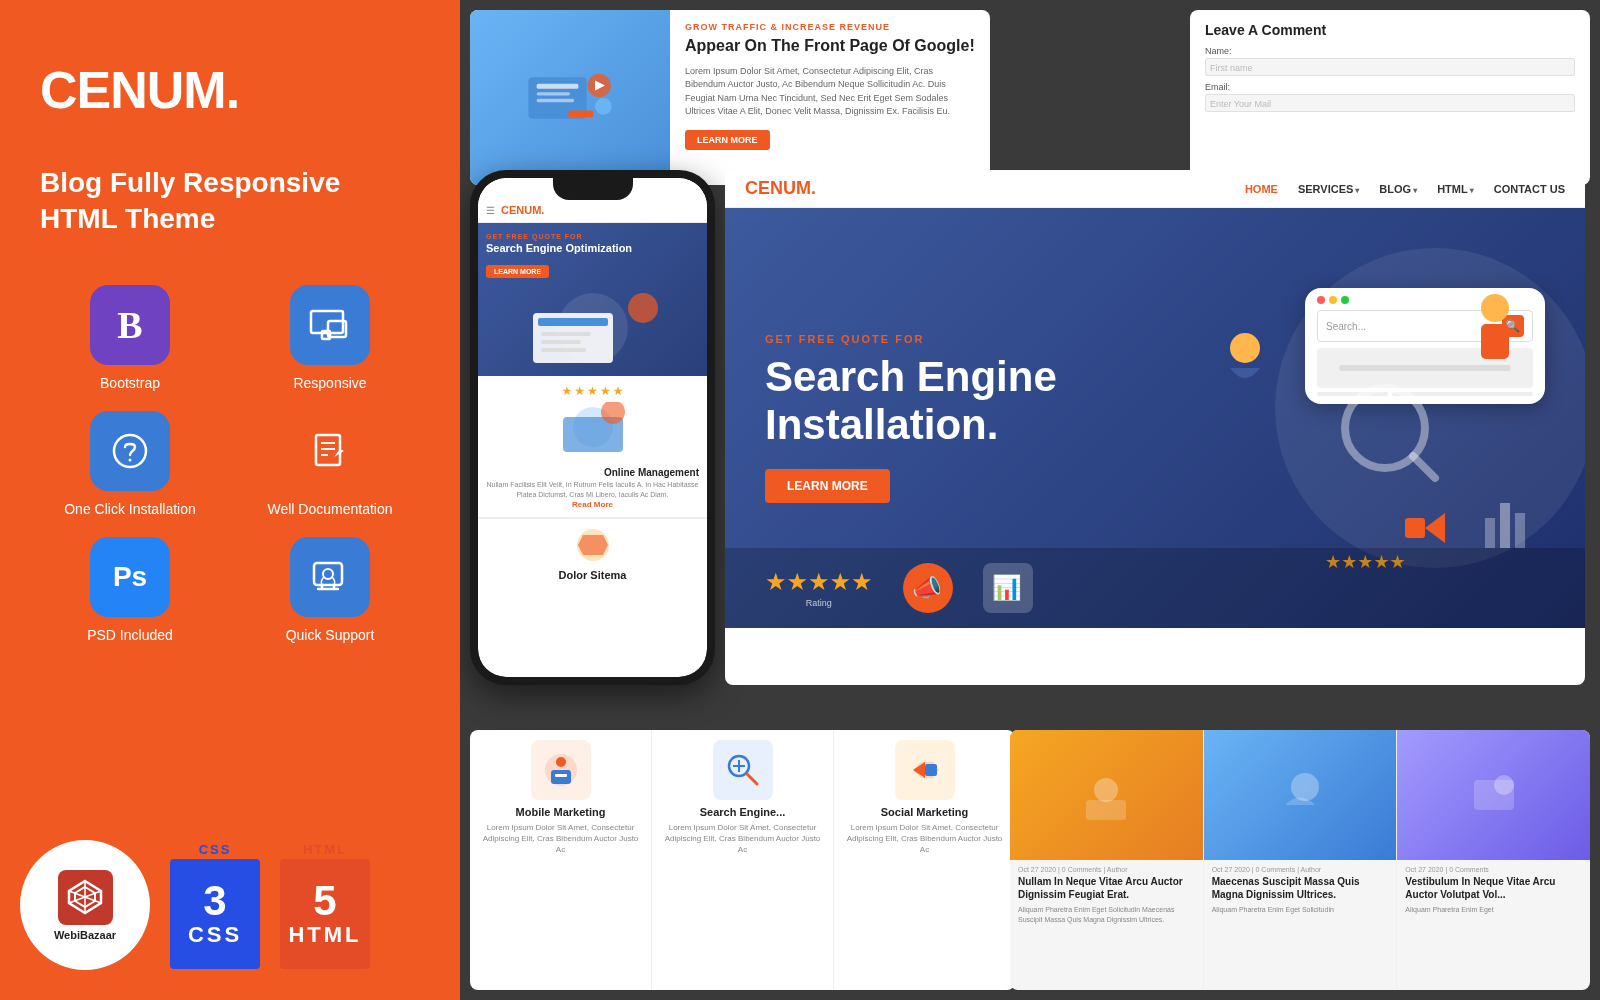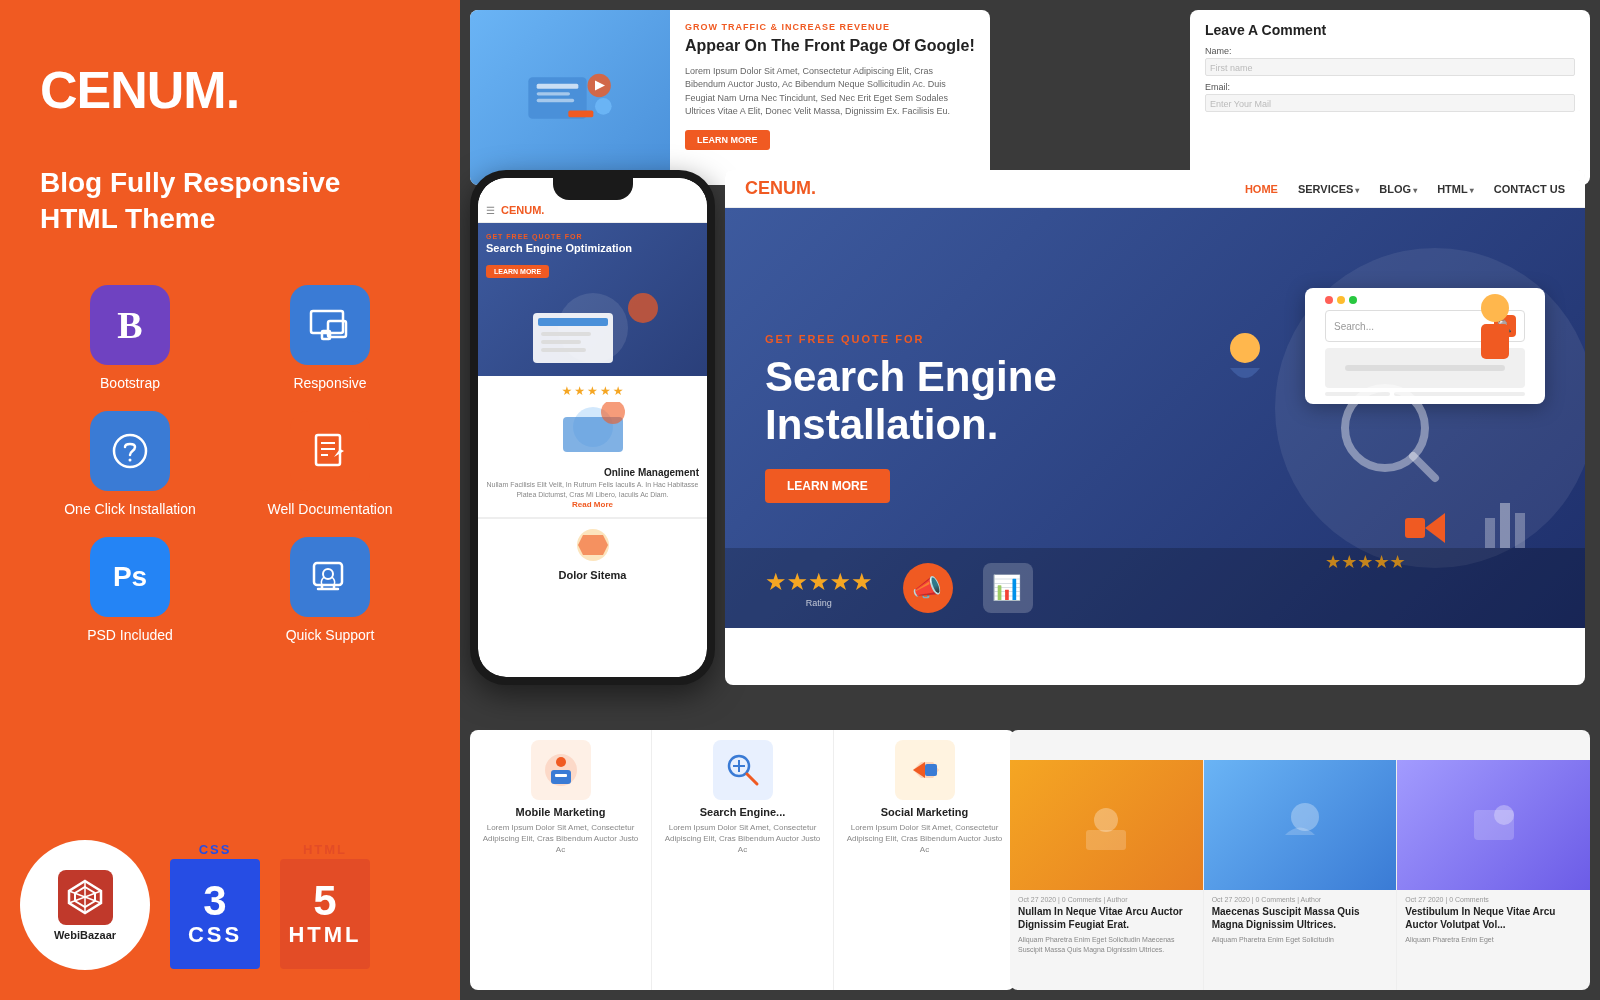--- a/index.html
+++ b/index.html
@@ -346,22 +346,22 @@
 
     
     .hero-illustration {
       position: absolute;
       right: 20px; top: 20px;
       width: 380px; height: 380px;
     }
 
     .search-ui-box {
       background: #fff;
-      border-radius: 8px;
-      padding: 8px 20px;
+      border-radius: 16px;
+      padding: 8px 12px;
       box-shadow: 0 4px 20px rgba(0,0,0,0.3);
       width: 240px;
       position: absolute;
       top: 60px; right: 20px;
     }
 
     .search-ui-bar {
       display: flex;
       align-items: center;
       border: 1px solid #ddd;
@@ -501,21 +501,20 @@
     
     .blog-posts-grid {
       display: flex;
       height: 100%;
     }
 
     .blog-post-card {
       flex: 1;
       border-right: 1px solid #eee;
       overflow: hidden;
-      margin-top: 30px;
     }
 
     .blog-post-img {
       height: 130px;
       background: linear-gradient(135deg, #f5a623, #f05a22);
       display: flex;
       align-items: center;
       justify-content: center;
       font-size: 36px;
     }

